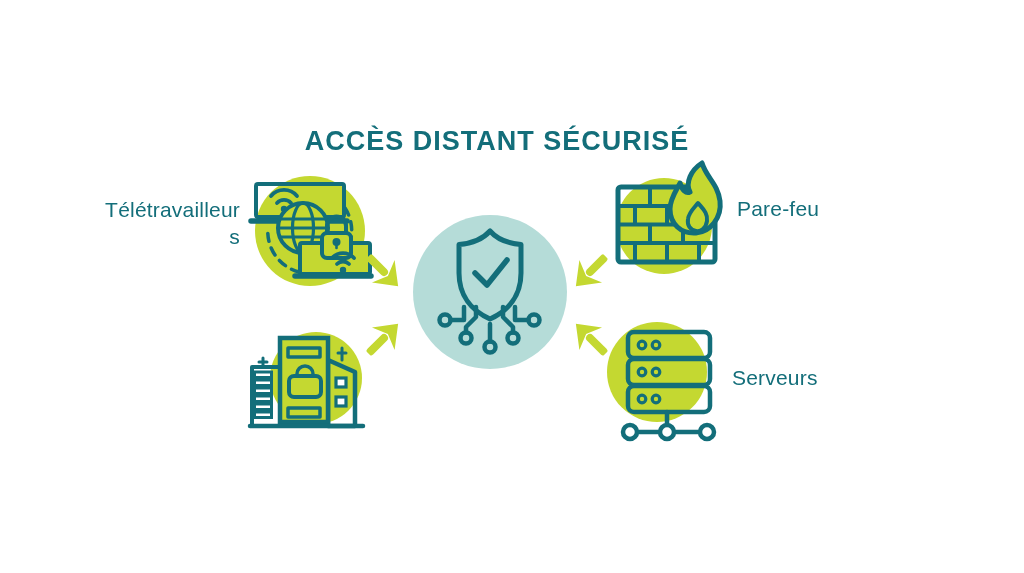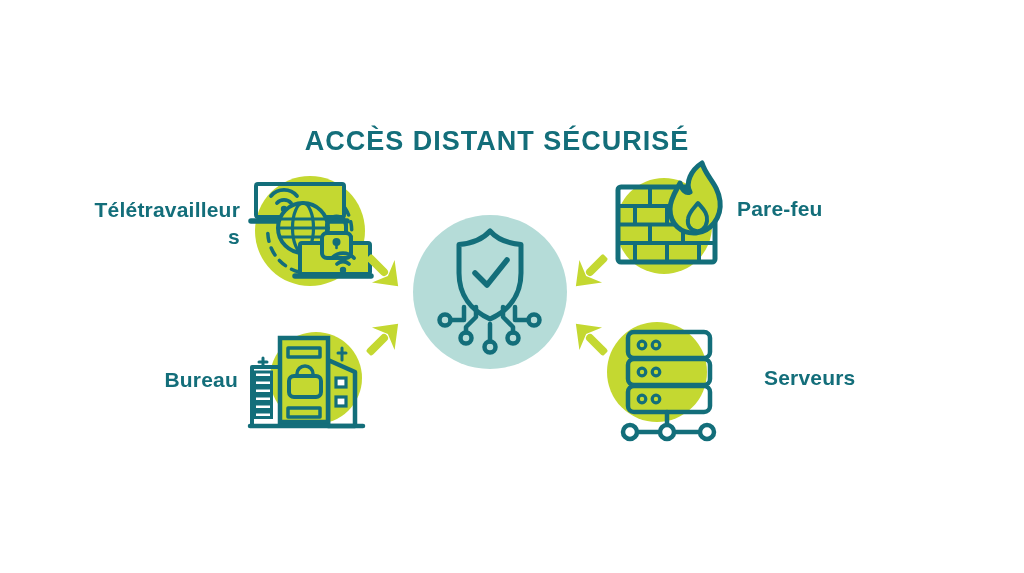--- a/index.html
+++ b/index.html
@@ -12,21 +12,21 @@
   html,body{width:1024px;height:573px;background:var(--bg);overflow:hidden;}
   body{font-family:"Liberation Sans",sans-serif;}
   .stage{position:relative;width:1024px;height:573px;background:var(--bg);}
   .title{
     position:absolute;left:0;top:126px;width:994px;
     text-align:center;font-size:27px;font-weight:800;
     letter-spacing:1px;color:var(--teal);
   }
   .abs{position:absolute;}
   .label{
-    position:absolute;color:var(--teal);font-size:21px;font-weight:700;
+    position:absolute;color:var(--teal);font-size:21px;font-weight:400;
     letter-spacing:.2px;line-height:27px;
   }
   .label.right{text-align:right;}
   .label span{display:block;}
   
   .sk{stroke:var(--teal);fill:none;stroke-linecap:round;stroke-linejoin:round;}
   .skb{stroke:var(--teal);fill:none;stroke-linecap:butt;stroke-linejoin:miter;}
   .fl-lime{fill:var(--lime);}
   .fl-pale{fill:var(--pale);}
   .fl-teal{fill:var(--teal);}
@@ -113,41 +113,40 @@
 
       <rect x="35" y="18" width="48" height="84" class="fl-lime" stroke="var(--teal)" stroke-width="4.5"></rect>
       <rect x="43" y="28" width="32" height="9" class="sk" stroke-width="3.5"></rect>
       <rect x="43" y="88" width="32" height="9" class="sk" stroke-width="3.5"></rect>
       <path d="M52,56 v-2 a8,8 0 0 1 16,0 v2" class="sk" stroke-width="3.5"></path>
       <rect x="44" y="56" width="32" height="21" rx="5" class="sk" stroke-width="4"></rect>
 
       <path d="M5,106 H118" class="sk" stroke-width="4.5"></path>
     </svg>
   </div>
-  <div class="label right" style="left:58px;top:366px;width:180px;">Bureau</div>
 
   <div class="abs" style="left:600px;top:315px;width:120px;height:130px;">
     <svg width="120" height="130" viewBox="0 0 120 130">
       <circle cx="57" cy="57" r="50" class="fl-lime no-stroke"></circle>
       <rect x="28" y="17" width="82" height="26" rx="6" class="sk" stroke-width="4.5"></rect>
       <rect x="28" y="44" width="82" height="26" rx="6" class="sk" stroke-width="4.5"></rect>
       <rect x="28" y="71" width="82" height="26" rx="6" class="sk" stroke-width="4.5"></rect>
       <circle cx="42" cy="30" r="3.8" class="sk" stroke-width="3.2"></circle>
       <circle cx="56" cy="30" r="3.8" class="sk" stroke-width="3.2"></circle>
       <circle cx="42" cy="57" r="3.8" class="sk" stroke-width="3.2"></circle>
       <circle cx="56" cy="57" r="3.8" class="sk" stroke-width="3.2"></circle>
       <circle cx="42" cy="84" r="3.8" class="sk" stroke-width="3.2"></circle>
       <circle cx="56" cy="84" r="3.8" class="sk" stroke-width="3.2"></circle>
       <path d="M67,97 V117 M30,117 H107" class="sk" stroke-width="4.5"></path>
       <circle cx="30" cy="117" r="7" class="fl-white" stroke="var(--teal)" stroke-width="4.5"></circle>
       <circle cx="67" cy="117" r="7" class="fl-white" stroke="var(--teal)" stroke-width="4.5"></circle>
       <circle cx="107" cy="117" r="7" class="fl-white" stroke="var(--teal)" stroke-width="4.5"></circle>
     </svg>
   </div>
-  <div class="label" style="left:732px;top:364px;margin-left:32px;">Serveurs</div>
+  <div class="label" style="left:732px;top:364px;">Serveurs</div>
 
   <div class="abs" style="left:412px;top:214px;width:156px;height:156px;">
     <svg width="156" height="156" viewBox="0 0 156 156">
       <circle cx="78" cy="78" r="77" class="fl-pale no-stroke"></circle>
       <path d="M78,17 C71,25 59,29.5 47,30.5 L47,59 C47,82 60,97 78,105 C96,97 109,82 109,59 L109,30.5 C97,29.5 85,25 78,17 Z" class="sk" stroke-width="5"></path>
       <path d="M63,59 L75,71 L95,46" class="sk" stroke-width="5.5"></path>
 
       <g>
         <path d="M38.5,106 H52 V93" class="sk" stroke-width="4.5"></path>
         <path d="M54,118.5 V113 L64,103 V93" class="sk" stroke-width="4.5"></path>

